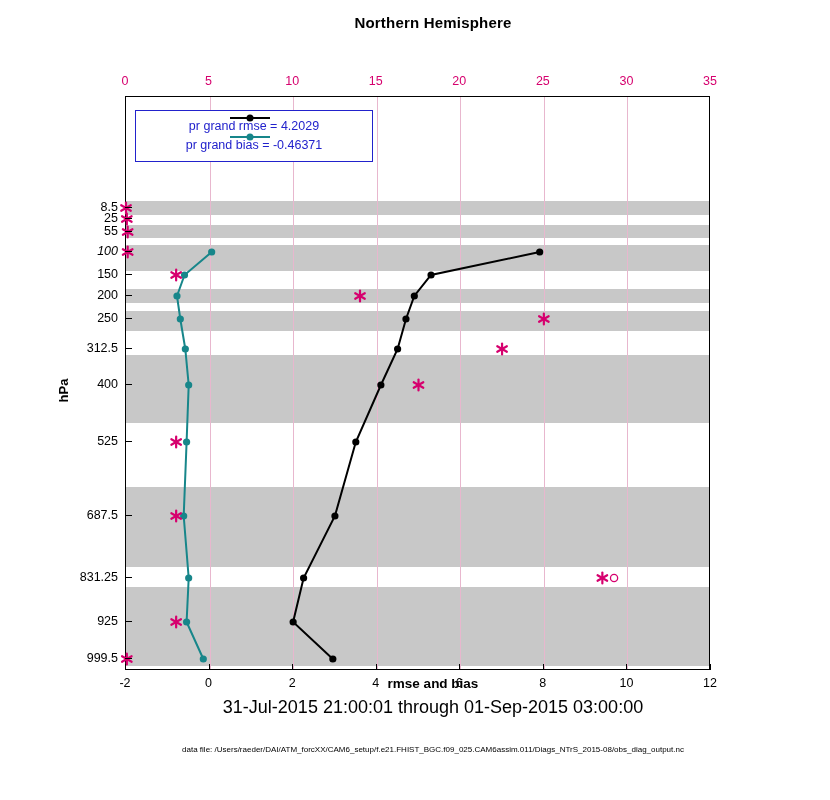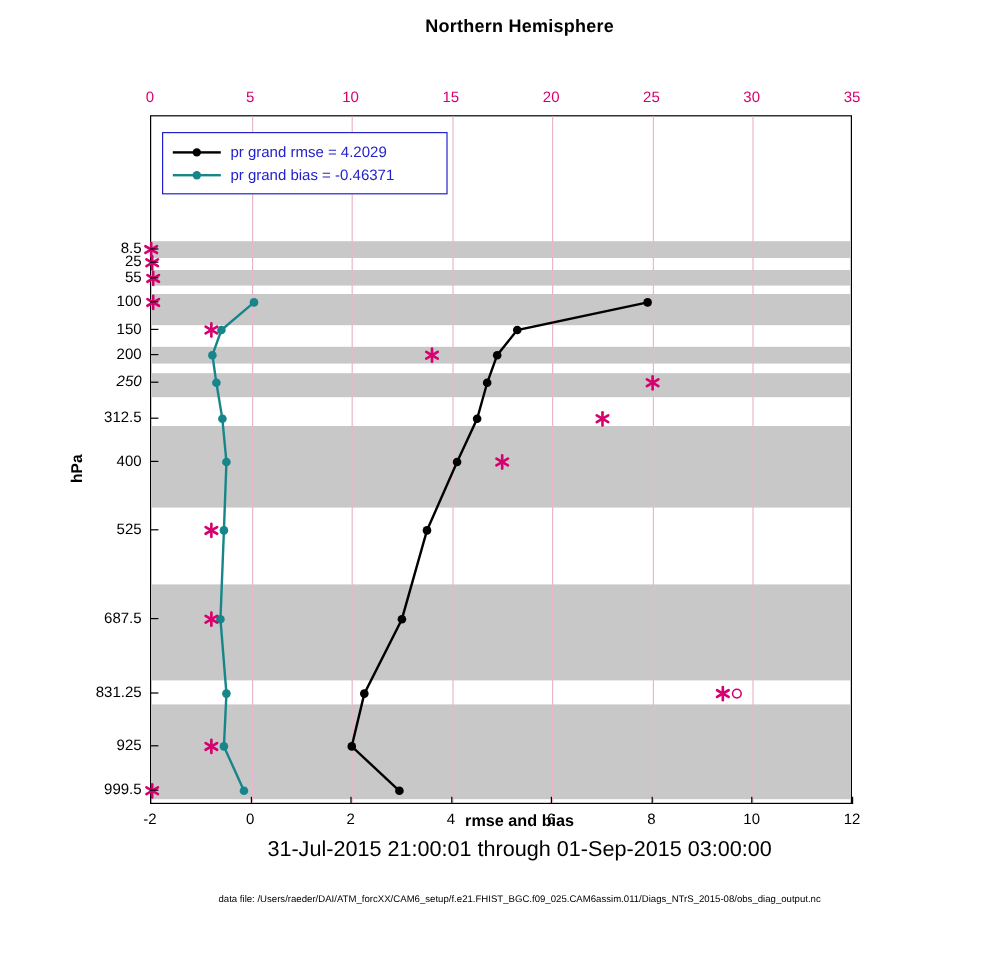--- a/index.html
+++ b/index.html
@@ -24,21 +24,21 @@
   .xlabB{position:absolute;font-size:12.5px;color:#000;text-align:center;transform:translateX(-50%);}
   .ylab{position:absolute;font-size:12.5px;color:#000;text-align:right;transform:translateY(-50%);}
 
   #ylabel{position:absolute;left:52px;top:383px;font-size:13px;font-weight:bold;transform:rotate(-90deg);transform-origin:center;}
   #xlabel{position:absolute;top:676px;width:100%;text-align:center;font-size:13.5px;font-weight:bold;}
   #daterange{position:absolute;top:697px;width:100%;text-align:center;font-size:18px;}
   #datafile{position:absolute;top:745px;width:100%;text-align:center;font-size:8px;}
 
   
   #legend{position:absolute;left:135px;top:110px;width:220px;padding:6px 8px 6px 8px;background:#fff;border:1px solid #2222cc;}
-  .lgrow{display:flex;align-items:center;height:19px;}
+  .lgrow{display:flex;align-items:center;height:19px;flex-direction:column;}
   .lgline{position:relative;width:40px;height:2px;margin-right:8px;}
   .lgline i{position:absolute;left:0;right:0;top:0;height:2px;display:block;}
   .lgdot{position:absolute;top:50%;left:50%;width:7px;height:7px;border-radius:50%;transform:translate(-50%,-50%);}
   .lgtxt{font-size:12.5px;color:#2222cc;white-space:nowrap;}
 
   svg{position:absolute;left:0;top:0;overflow:visible;}
 </style>
 </head>
 <body>
 
@@ -207,27 +207,27 @@
     <div class="xlabT" style="left: 542.857px; top: 74px;">25</div>
     <div class="xlabT" style="left: 626.429px; top: 74px;">30</div>
     <div class="xlabT" style="left: 710px; top: 74px;">35</div>
     <div class="tick" style="left: 125px; top: 207px; width: 7px; height: 1px;"></div>
     <div class="ylab" style="left: 40px; width: 78px; top: 207px;">8.5</div>
     <div class="tick" style="left: 125px; top: 218px; width: 7px; height: 1px;"></div>
     <div class="ylab" style="left: 40px; width: 78px; top: 218px;">25</div>
     <div class="tick" style="left: 125px; top: 231px; width: 7px; height: 1px;"></div>
     <div class="ylab" style="left: 40px; width: 78px; top: 231px;">55</div>
     <div class="tick" style="left: 125px; top: 251px; width: 7px; height: 1px;"></div>
-    <div class="ylab" style="left: 40px; width: 78px; top: 251px;">100</div>
+    <div class="ylab" style="left: 40px; width: 78px; top: 251px; font-style: italic;">100</div>
     <div class="tick" style="left: 125px; top: 274px; width: 7px; height: 1px;"></div>
     <div class="ylab" style="left: 40px; width: 78px; top: 274px;">150</div>
     <div class="tick" style="left: 125px; top: 295px; width: 7px; height: 1px;"></div>
     <div class="ylab" style="left: 40px; width: 78px; top: 295px;">200</div>
     <div class="tick" style="left: 125px; top: 318px; width: 7px; height: 1px;"></div>
-    <div class="ylab" style="left: 40px; width: 78px; top: 318px; font-style: italic;">250</div>
+    <div class="ylab" style="left: 40px; width: 78px; top: 318px;">250</div>
     <div class="tick" style="left: 125px; top: 348px; width: 7px; height: 1px;"></div>
     <div class="ylab" style="left: 40px; width: 78px; top: 348px;">312.5</div>
     <div class="tick" style="left: 125px; top: 384px; width: 7px; height: 1px;"></div>
     <div class="ylab" style="left: 40px; width: 78px; top: 384px;">400</div>
     <div class="tick" style="left: 125px; top: 441px; width: 7px; height: 1px;"></div>
     <div class="ylab" style="left: 40px; width: 78px; top: 441px;">525</div>
     <div class="tick" style="left: 125px; top: 515px; width: 7px; height: 1px;"></div>
     <div class="ylab" style="left: 40px; width: 78px; top: 515px;">687.5</div>
     <div class="tick" style="left: 125px; top: 577px; width: 7px; height: 1px;"></div>
     <div class="ylab" style="left: 40px; width: 78px; top: 577px;">831.25</div>

